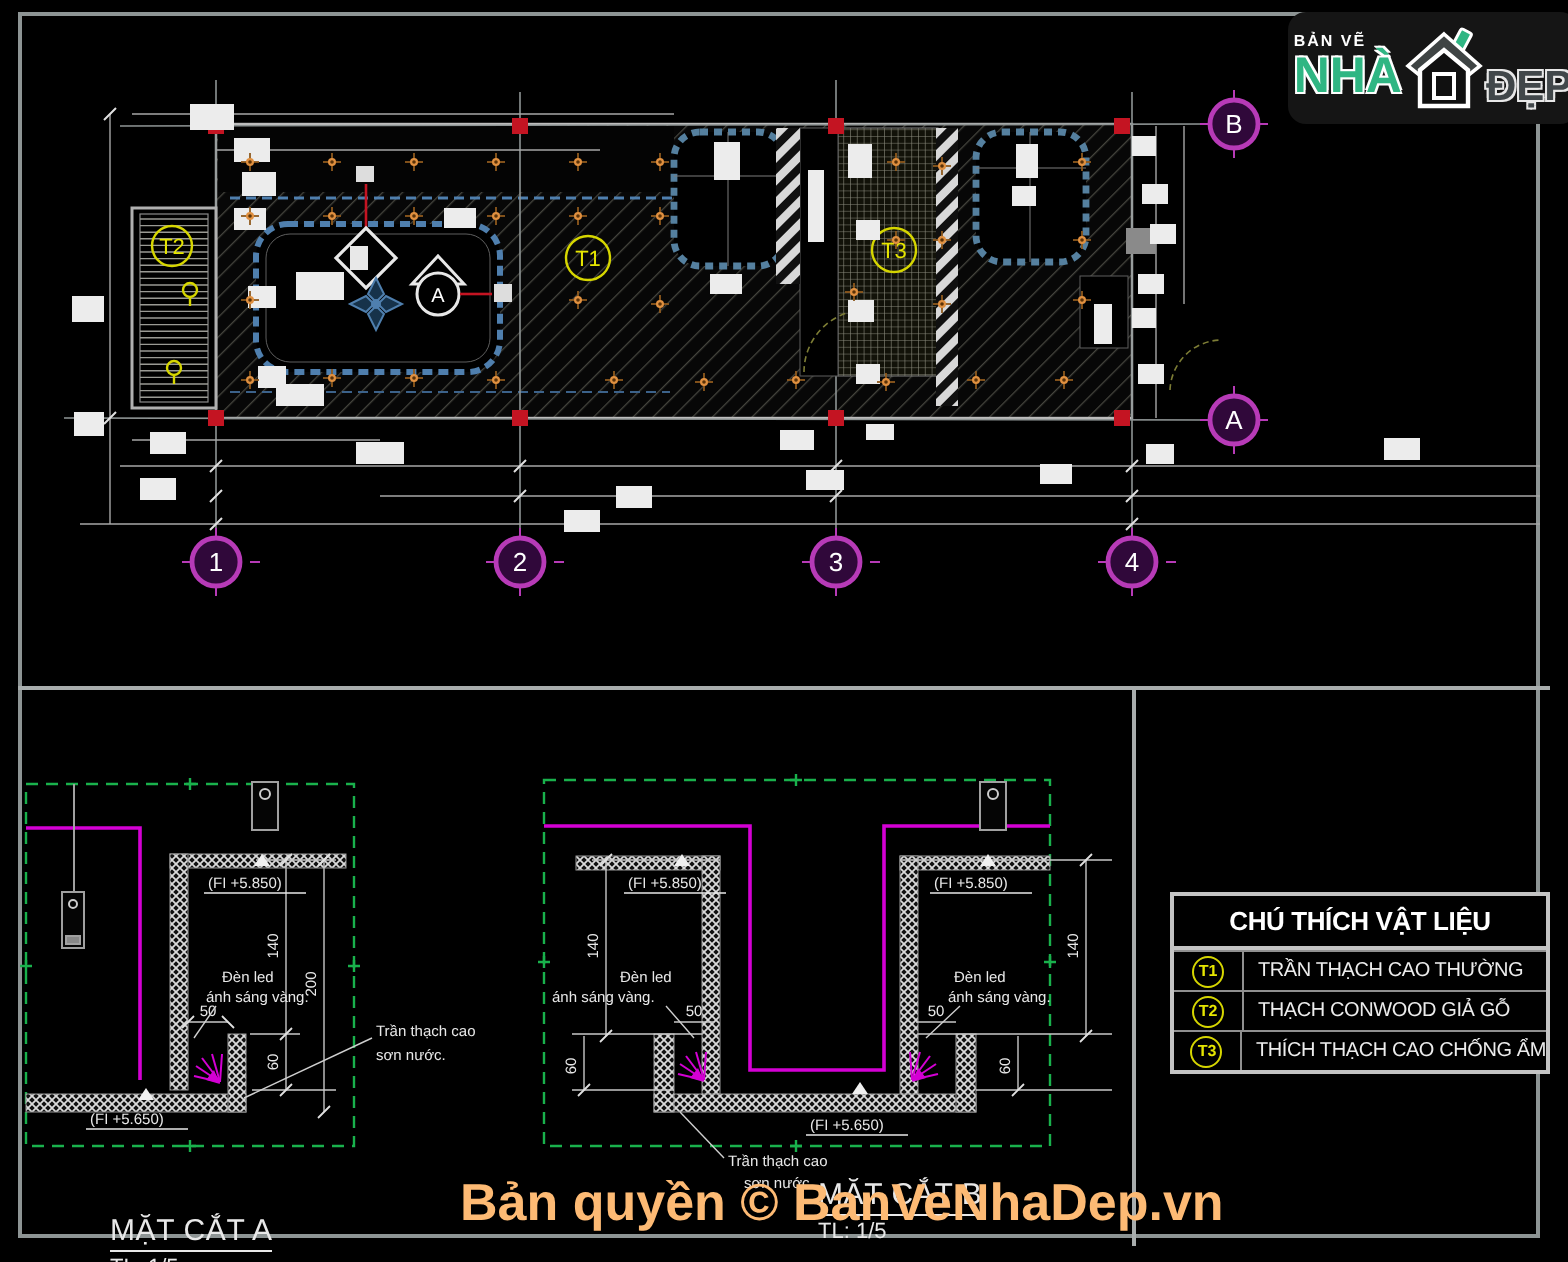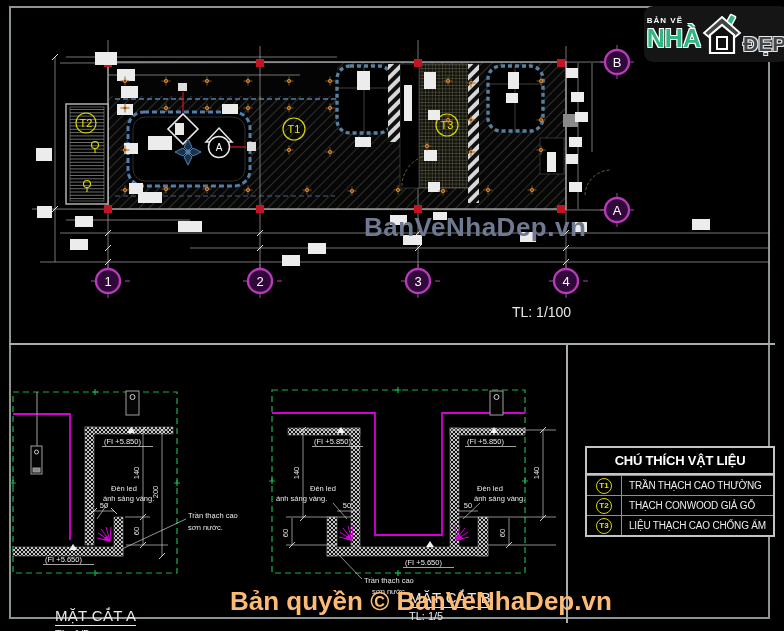--- a/index.html
+++ b/index.html
@@ -456,21 +456,20 @@
     <svg width="40" height="42" viewBox="0 0 40 42">
       <rect x="26" y="2" width="6" height="10" rx="1" fill="#2fb683" stroke="#fff" stroke-width="1.5" transform="rotate(28 29 7)"></rect>
       <polygon points="20,4 38,20 33,24 20,13 7,24 2,20" fill="#3f4444" stroke="#fff" stroke-width="1.8"></polygon>
       <polygon points="8,22 20,12 32,22 32,40 8,40" fill="#101010" stroke="#fff" stroke-width="2.2"></polygon>
       <rect x="15" y="24" width="10" height="12" fill="none" stroke="#fff" stroke-width="2"></rect>
     </svg>
     <span class="logo-dep">ĐẸP</span>
   </div>
 
   <div id="plan-title-block">
-    <div class="t2">TL: 1/100</div>
   </div>
 
   <div id="secA-title" class="sec-title">
     <span class="t1">MẶT CẮT A</span>
     <div class="t2">TL: 1/5</div>
   </div>
   <div id="secB-title" class="sec-title">
     <span class="t1">MẶT CẮT B</span>
     <div class="t2">TL: 1/5</div>
   </div>
@@ -486,19 +485,18 @@
     <div class="row">
       <div class="tagcell">
           <span class="tagcircle">T2</span>
         </div>
       <div class="lbl">THẠCH CONWOOD GIẢ GỖ</div>
     </div>
     <div class="row">
       <div class="tagcell">
           <span class="tagcircle">T3</span>
         </div>
-      <div class="lbl">LIỆU THẠCH CAO CHỐNG ẨM</div>
+      <div class="lbl">THÍCH THẠCH CAO CHỐNG ẨM</div>
     </div>
   </div>
 
-  <div id="wm-center" class="wm">BanVeNhaDep.vn</div>
   <div id="wm-bottom" class="wm">Bản quyền © BanVeNhaDep.vn</div>
 </div>
 
 </body></html>

